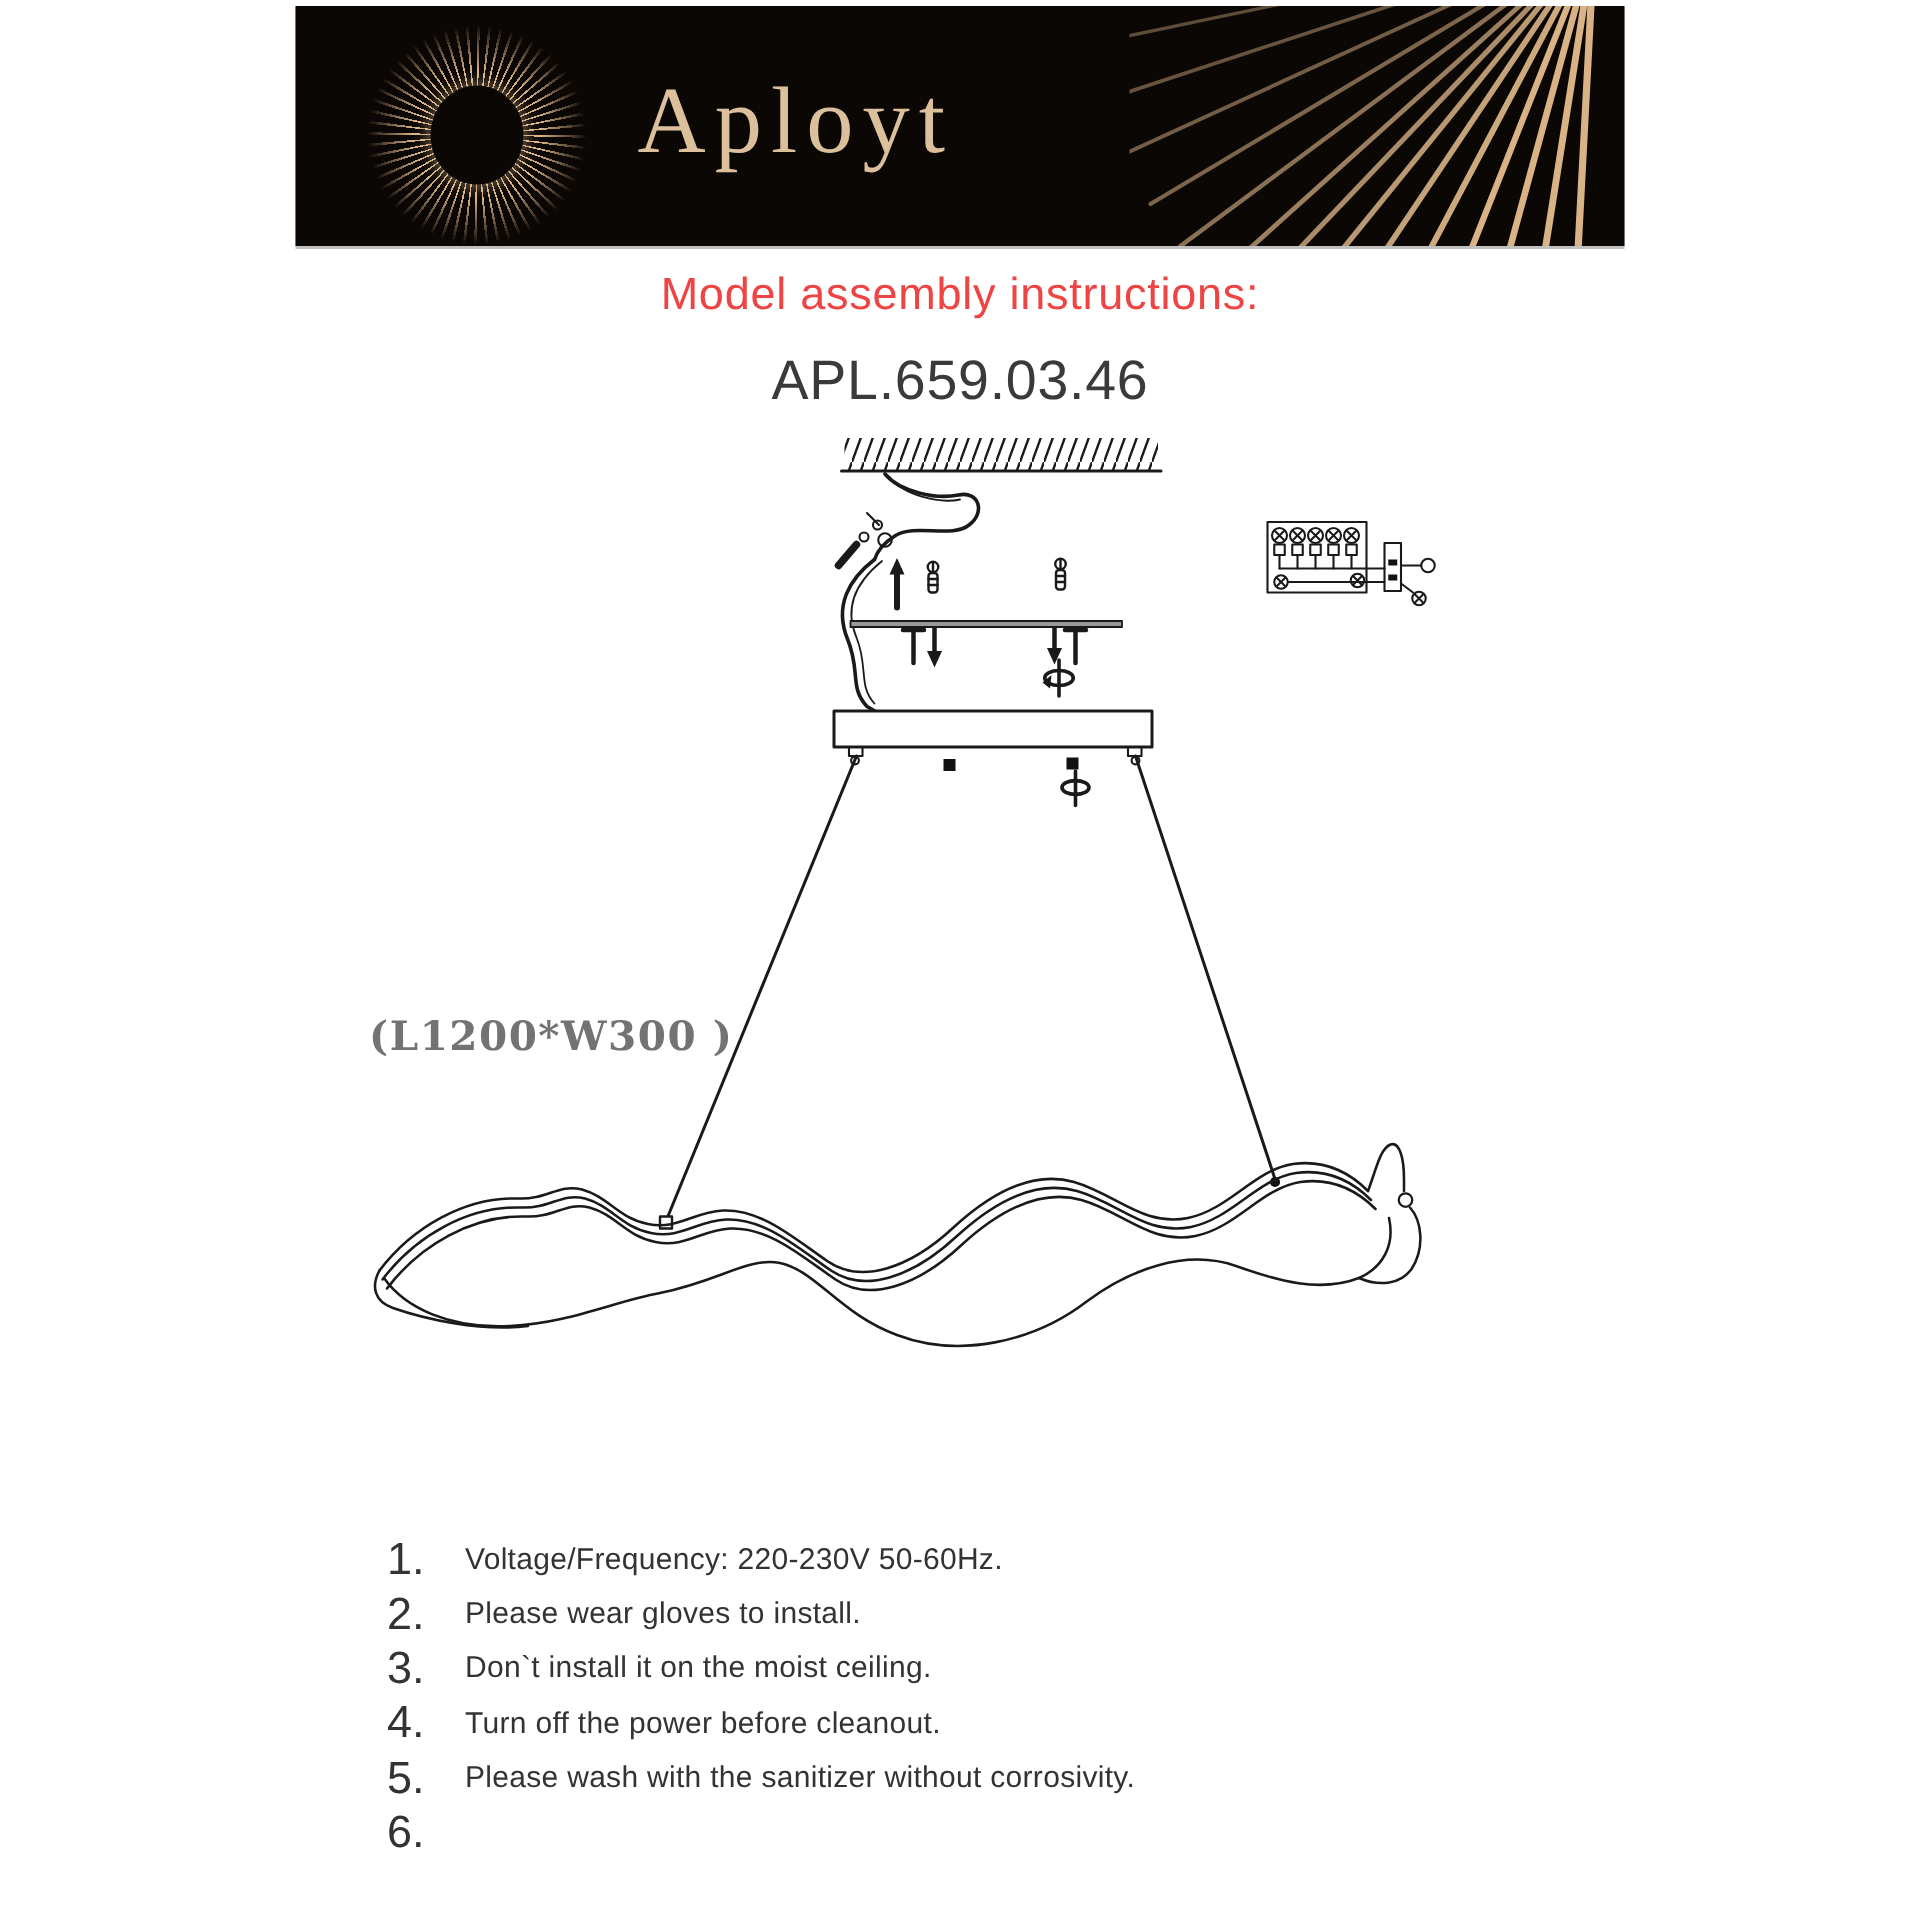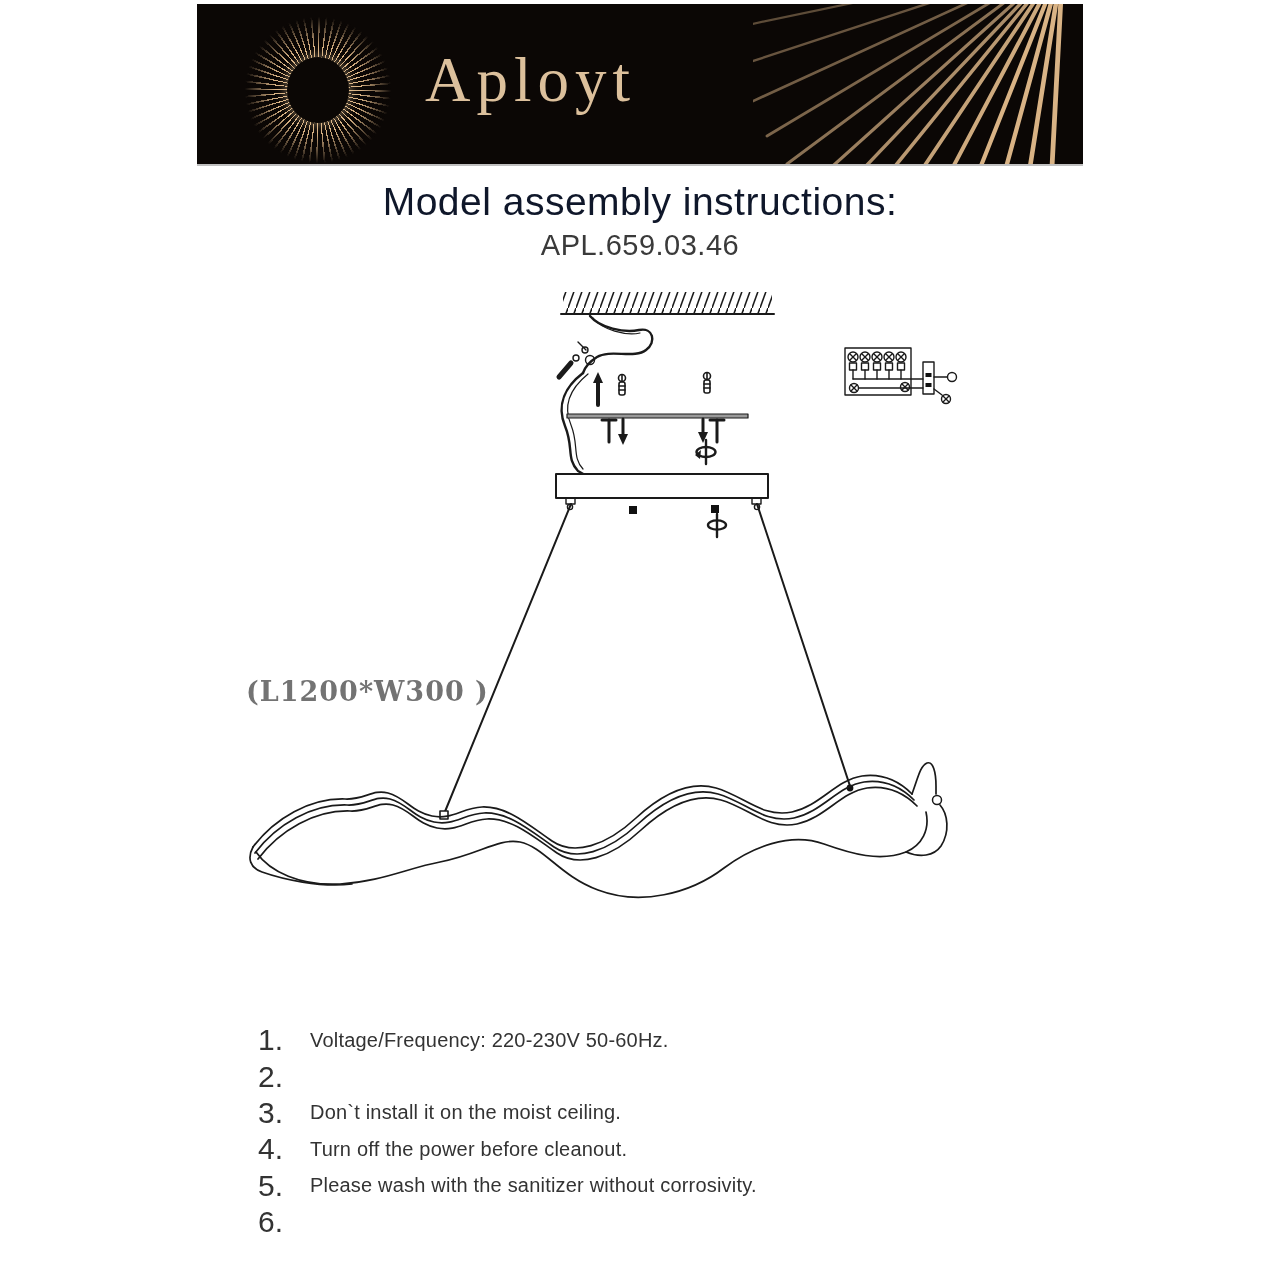--- a/index.html
+++ b/index.html
@@ -33,22 +33,22 @@
   }
   .brand{
     position:absolute;left:228px;top:40px;
     font-family:"Liberation Serif", serif;font-size:63px;font-weight:400;
     letter-spacing:6px;color:#dcc09c;
   }
   .ray-fan{position:absolute;right:0;top:0;}
   .ray-fan line{stroke:var(--c-accent);}
   
   .doc-title{position:absolute;left:0;top:180px;width:1280px;text-align:center;}
-  .doc-title .t1{font-size:39px;letter-spacing:.5px;color:#0f172a;}
-  .doc-title .t2{font-size:29px;letter-spacing:.5px;color:#3a3a3a;margin-top:5px;}
+  .doc-title .t1{font-size:30px;letter-spacing:.5px;color:#ef4444;}
+  .doc-title .t2{font-size:37px;letter-spacing:.5px;color:#3a3a3a;margin-top:19px;}
   
   .diagram{position:absolute;left:230px;top:280px;}
   .diagram *{vector-effect:non-scaling-stroke;}
   .dim-label{
     position:absolute;left:246px;top:676px;
     font-family:"DejaVu Serif", serif;font-weight:700;font-size:27px;
     letter-spacing:1px;color:#737373;
   }
   
   .instructions{
@@ -244,20 +244,21 @@
 
   <div class="dim-label">(L1200*W300 )</div>
 
   <ol class="instructions">
     <li class="instr-row">
       <span class="instr-num">1.</span>
       <span class="instr-text">Voltage/Frequency: 220-230V 50-60Hz.</span>
     </li>
     <li class="instr-row">
       <span class="instr-num">2.</span>
+      <span class="instr-text">Please wear gloves to install.</span>
     </li>
     <li class="instr-row">
       <span class="instr-num">3.</span>
       <span class="instr-text">Don`t install it on the moist ceiling.</span>
     </li>
     <li class="instr-row">
       <span class="instr-num">4.</span>
       <span class="instr-text">Turn off the power before cleanout.</span>
     </li>
     <li class="instr-row">

